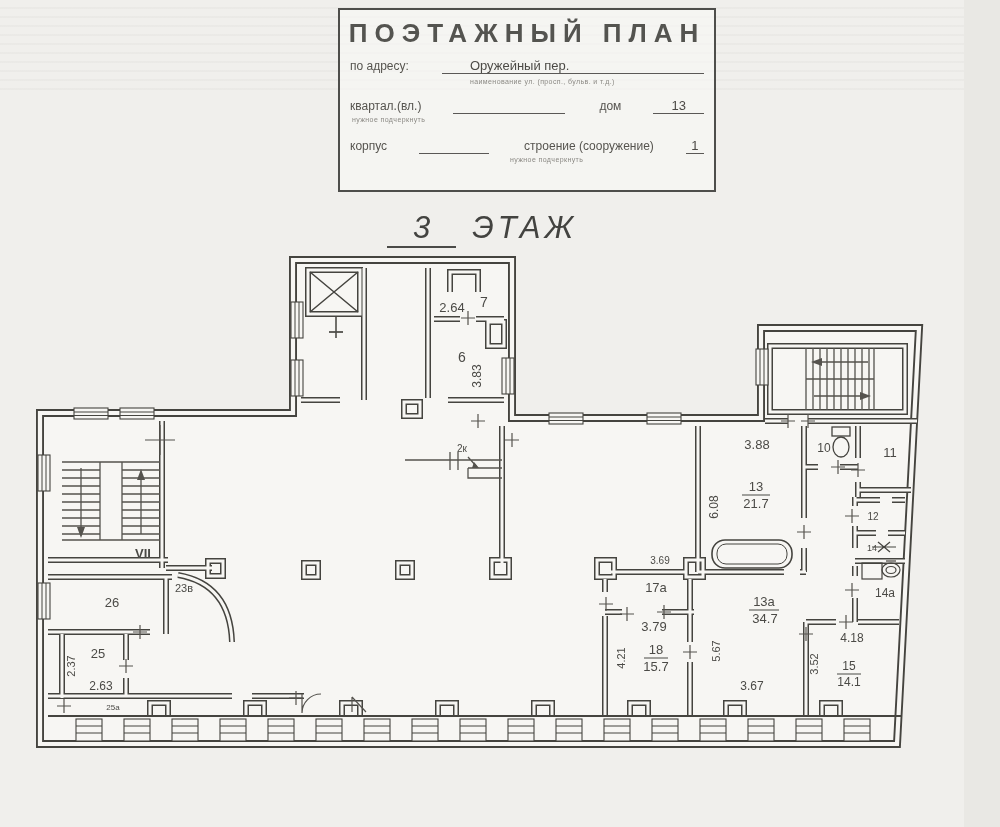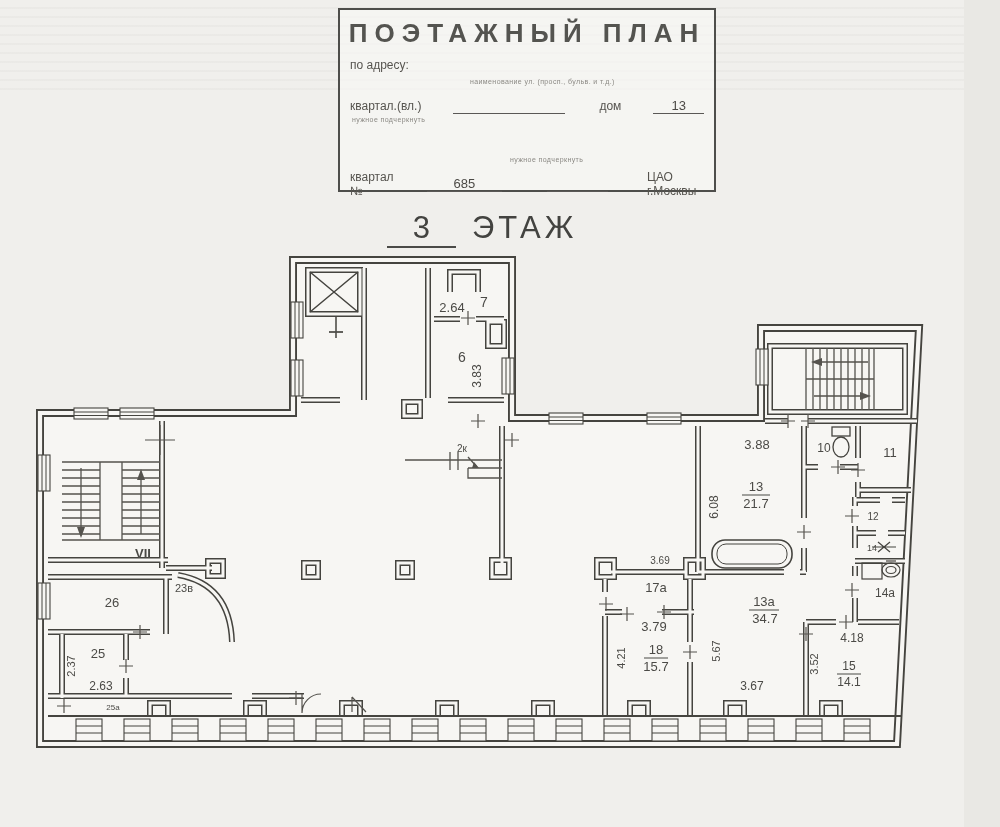--- a/index.html
+++ b/index.html
@@ -10,51 +10,52 @@
     pointer-events:none;}
   
   .tb{position:absolute;left:338px;top:8px;width:374px;height:180px;border:2px solid #4e4e4b;
       background:rgba(250,250,247,0.55);color:#555350;}
   .tb-title{position:absolute;top:8px;left:0;width:100%;text-align:center;font-size:26px;
       letter-spacing:7px;font-weight:600;color:#545450;}
   .row{position:absolute;left:10px;right:10px;display:flex;align-items:center;font-size:12px;color:#56544f;gap:29px;}
   .u{border-bottom:1.5px solid #5a5856;display:inline-block;text-align:center;font-size:13px;color:#4c4a46;}
   .hint{position:absolute;font-size:7px;color:#8b8984;letter-spacing:0.4px;}
   
-  .fh{position:absolute;top:210px;left:0;width:100%;text-align:center;color:#434340;font-size:31px;}
+  .fh{position:absolute;top:210px;left:0;width:100%;text-align:center;color:#434340;font-size:31px;font-style:italic;}
   .fh .num{display:inline-block;border-bottom:2px solid #4a4a47;padding:0 26px;}
   .fh .word{margin-left:16px;letter-spacing:4px;}
   svg text{font-family:"Liberation Sans", sans-serif;fill:#4b4a46;}
 </style>
 </head>
 <body>
 
 <div id="page">
   <div id="noise"></div>
 
   <div class="tb">
     <div class="tb-title">ПОЭТАЖНЫЙ ПЛАН</div>
     <div class="row" style="top:48px;">
       <span>по адресу:</span>
+      <span class="u" style="flex:1;margin-left:4px;text-align:left;padding-left:28px;">Оружейный пер.</span>
     </div>
     <div class="hint" style="top:68px;left:130px;">наименование ул. (просп., бульв. и т.д.)</div>
     <div class="row" style="top:88px;">
       <span>квартал.(вл.)</span>
       <span class="u" style="width:112px;margin-left:3px;">&nbsp;</span>
       <span style="margin-left:5px;">дом</span>
       <span class="u" style="flex:1;margin-left:3px;">13</span>
     </div>
     <div class="hint" style="top:106px;left:12px;">нужное подчеркнуть</div>
+    <div class="row" style="top:128px;">
+      <span>корпус</span>
+      <span class="u" style="width:70px;margin-left:3px;">&nbsp;</span>
+      <span style="margin-left:6px;">строение (сооружение)</span>
+      <span class="u" style="flex:1;margin-left:3px;">1</span>
+    </div>
     <div class="hint" style="top:146px;left:170px;">нужное подчеркнуть</div>
-    <div class="row" style="top:160px;">
-      <span>квартал №</span>
-      <span class="u" style="width:104px;margin-left:4px;">685</span>
-      <span class="u" style="width:84px;margin-left:16px;">&nbsp;</span>
-      <span style="margin-left:10px;">ЦАО г.Москвы</span>
-    </div>
   </div>
 
   <div class="fh">
     <span class="num">3</span><span class="word">ЭТАЖ</span>
   </div>
 
   <svg width="1000" height="827" viewBox="0 0 1000 827" style="position:absolute;left:0;top:0;">
     <defs>
       <path id="wsO" d="M40,413 L293,413 L293,260 L512,260 L512,418 L761,418 L761,328 L919,328 L897,744 L40,744 Z"></path>
       <path id="wsP" d="M162,421 V568 M48,560 H168 M48,577 H172 M166,577 V634 M48,632 H150

